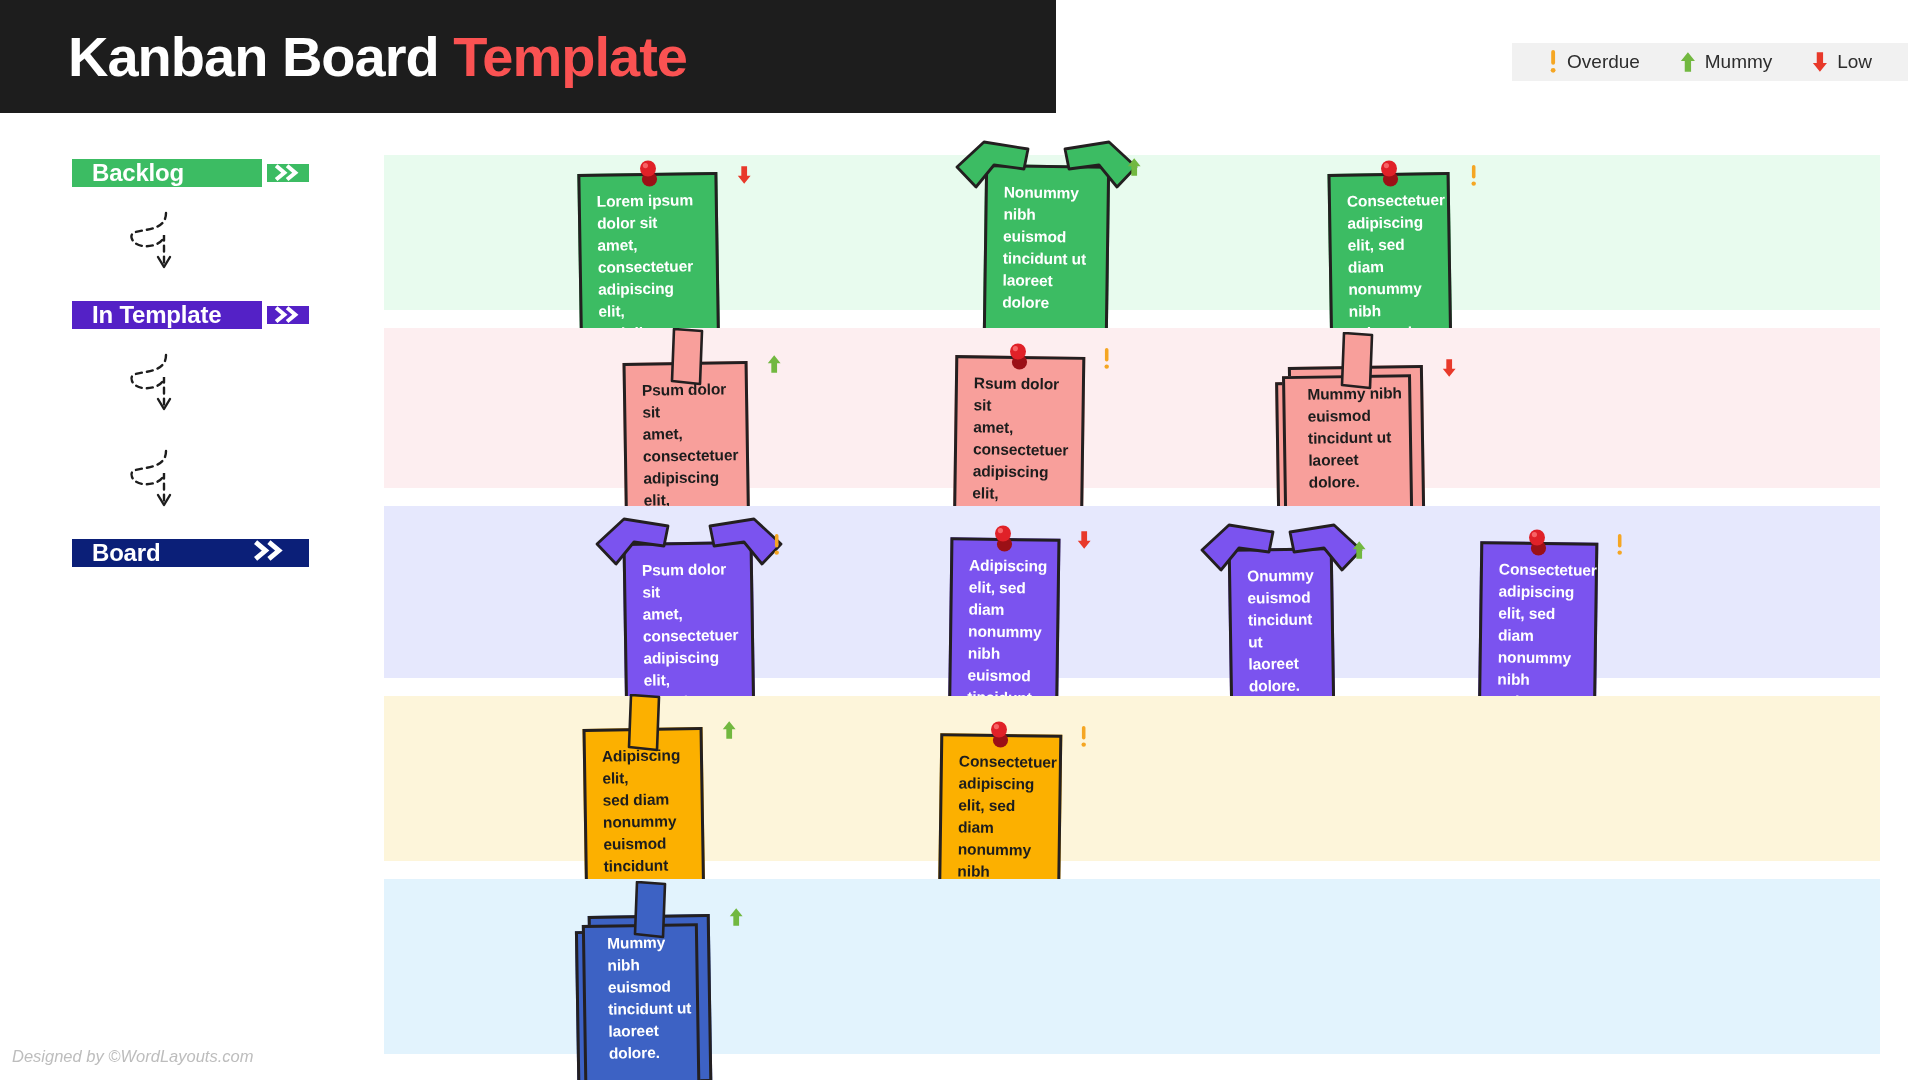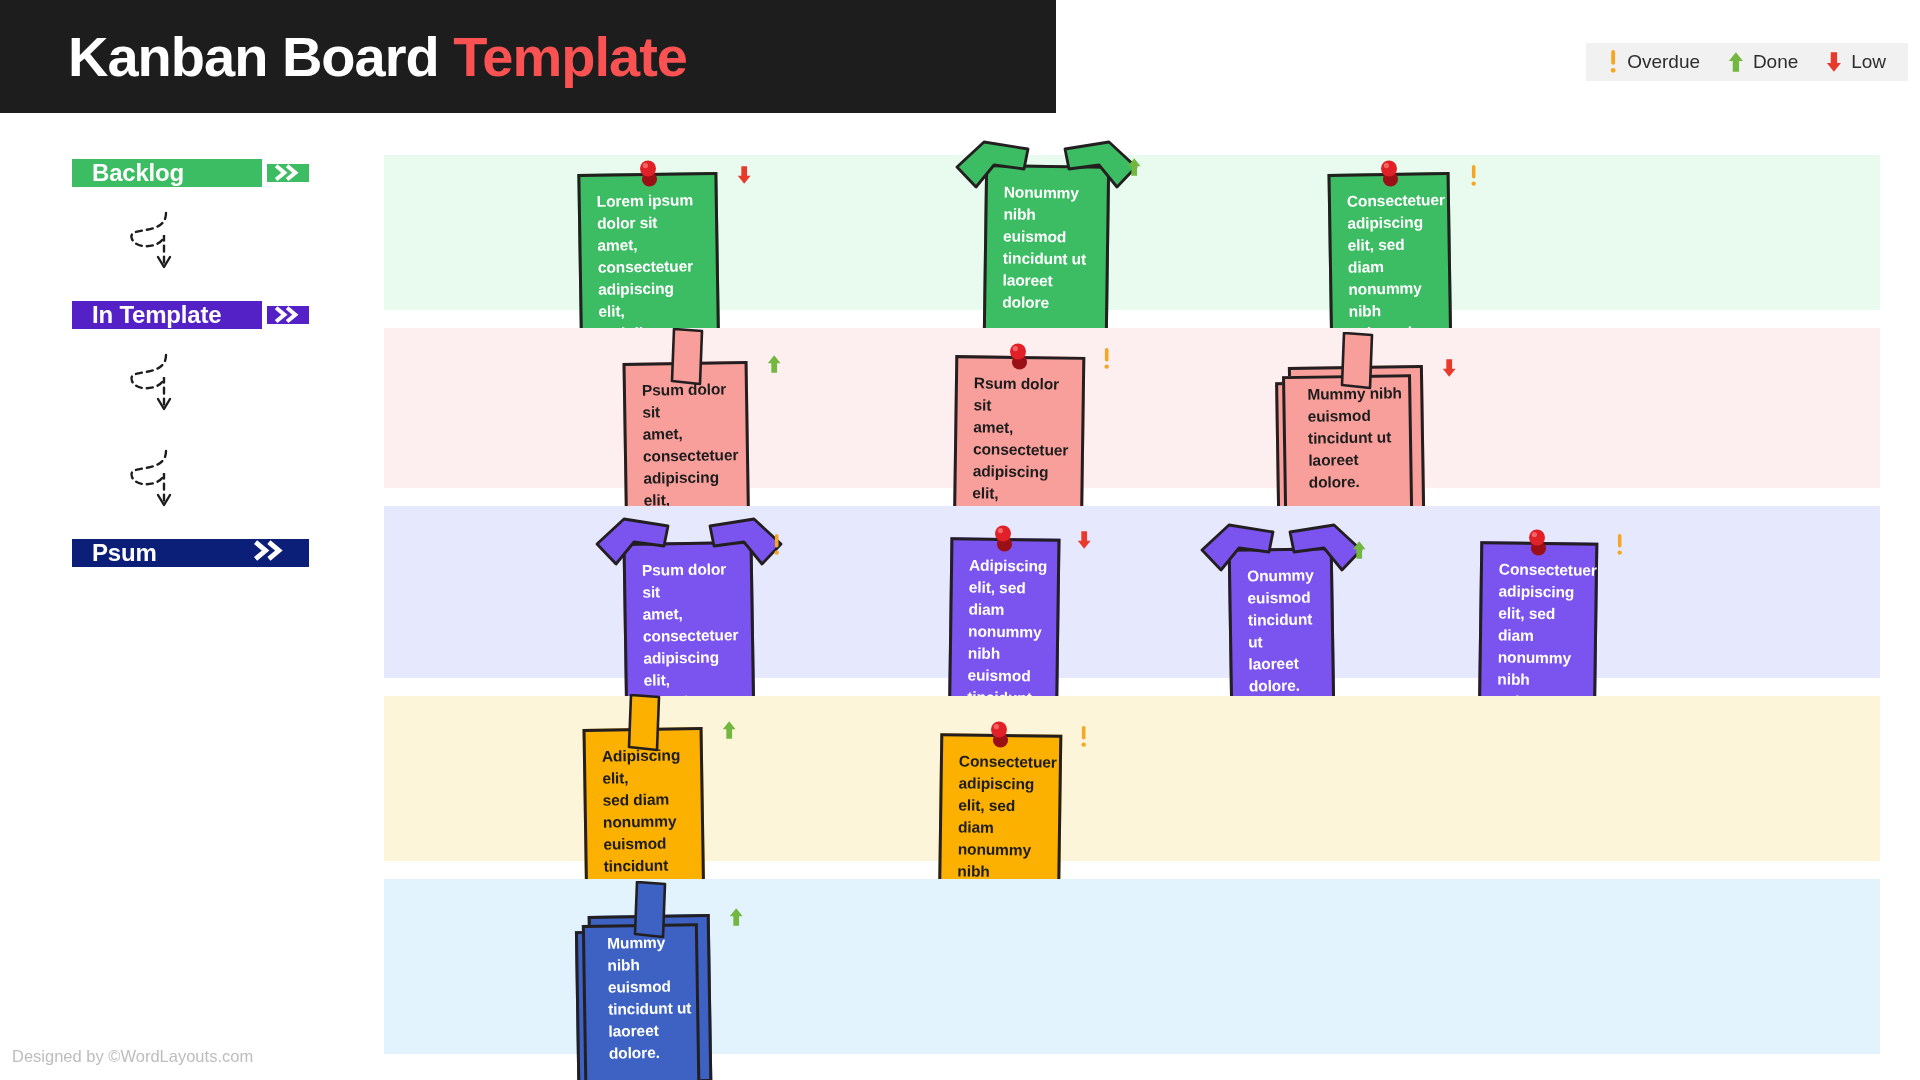--- a/index.html
+++ b/index.html
@@ -33,22 +33,22 @@
   }
   .title-accent { color: #fa5252; }
 
   
   .legend {
     position: absolute;
     right: 12px; top: 43px;
     height: 38px;
     background: #f1f1f1;
     display: flex; align-items: center;
-    padding: 0 22px;
-    gap: 28px;
+    padding: 0 36px;
+    gap: 40px;
   }
   .legend-item { display: flex; align-items: center; gap: 9px; }
   .legend-label { font-size: 19px; color: #2d2d2d; }
   .ic { display: inline-block; line-height: 0; }
 
   
   .sidebar { position: absolute; left: 0; top: 150px; width: 385px; }
   .stage { position: relative; margin-bottom: 0; }
   .stage-row { display: flex; align-items: center; height: 46px; padding-left: 72px; }
   .stage-bar {
@@ -125,21 +125,21 @@
   .pin { position: absolute; z-index: 6; width: 26px; height: 32px; }
   .tape { position: absolute; z-index: 5; }
   .tape-top { position: absolute; z-index: 5; }
 
   
   .flag { position: absolute; z-index: 7; }
 
   
   .footer {
     position: absolute; left: 12px; bottom: 14px;
-    font-size: 16.5px; color: #bdbdbd;
+    font-size: 16.5px; color: #bdbdbd; font-style: italic;
   }
 </style>
 </head>
 <body>
 
 <div id="page">
 
   <div class="title-banner">
     <div class="title-text">
       <span>Kanban Board </span><span class="title-accent">Template</span>
@@ -151,21 +151,21 @@
         <span class="ic"><svg width="10.08" height="24" viewBox="0 0 10 26">
             <rect x="3" y="0" width="4.2" height="16" rx="2.1" fill="#f5a623"></rect>
             <circle cx="5.1" cy="22" r="2.6" fill="#f5a623"></circle>
           </svg></span>
         <span class="legend-label">Overdue</span>
       </div>
       <div class="legend-item">
         <span class="ic"><svg width="15.84" height="22" viewBox="0 0 18 24">
             <path d="M9 1 L17 11 L12.6 11 L12.6 23 L5.4 23 L5.4 11 L1 11 Z" fill="#72b840"></path>
           </svg></span>
-        <span class="legend-label">Done</span>
+        <span class="legend-label">Mummy</span>
       </div>
       <div class="legend-item">
         <span class="ic"><svg width="15.84" height="22" viewBox="0 0 18 24">
             <path d="M9 23 L1 13 L5.4 13 L5.4 1 L12.6 1 L12.6 13 L17 13 Z" fill="#e8392a"></path>
           </svg></span>
         <span class="legend-label">Low</span>
       </div>
     </div>
 
   <div class="sidebar" id="sidebar">
@@ -211,21 +211,21 @@
         <div class="connector">
           <svg width="62" height="74" viewBox="0 0 62 74">
             <path d="M46 6 C46 30 6 18 12 32 C17 44 44 40 44 28 L44 56" stroke="#1d1d1d" stroke-width="2.4" fill="none" stroke-dasharray="6 5" stroke-linecap="round"></path>
             <path d="M38 50 L44 60 L50 50" stroke="#1d1d1d" stroke-width="2.4" fill="none" stroke-linecap="round" stroke-linejoin="round"></path>
           </svg>
         </div>
       </div>
       <div class="stage">
         <div class="stage-row single">
           <div class="stage-bar" style="background: rgb(11, 31, 120); color: rgb(255, 255, 255);">
-            <span>Psum</span>
+            <span>Board</span>
             <span><svg width="34" height="21.08" viewBox="0 0 30 19">
                 <path d="M2 2 L11 9.5 L2 17" stroke="#ffffff" stroke-width="4.4" fill="none" stroke-linecap="butt" stroke-linejoin="miter"></path>
                 <path d="M14 2 L23 9.5 L14 17" stroke="#ffffff" stroke-width="4.4" fill="none" stroke-linecap="butt" stroke-linejoin="miter"></path>
               </svg></span>
           </div>
         </div>
       </div>
     </div>
 
   <div class="board" id="board">

